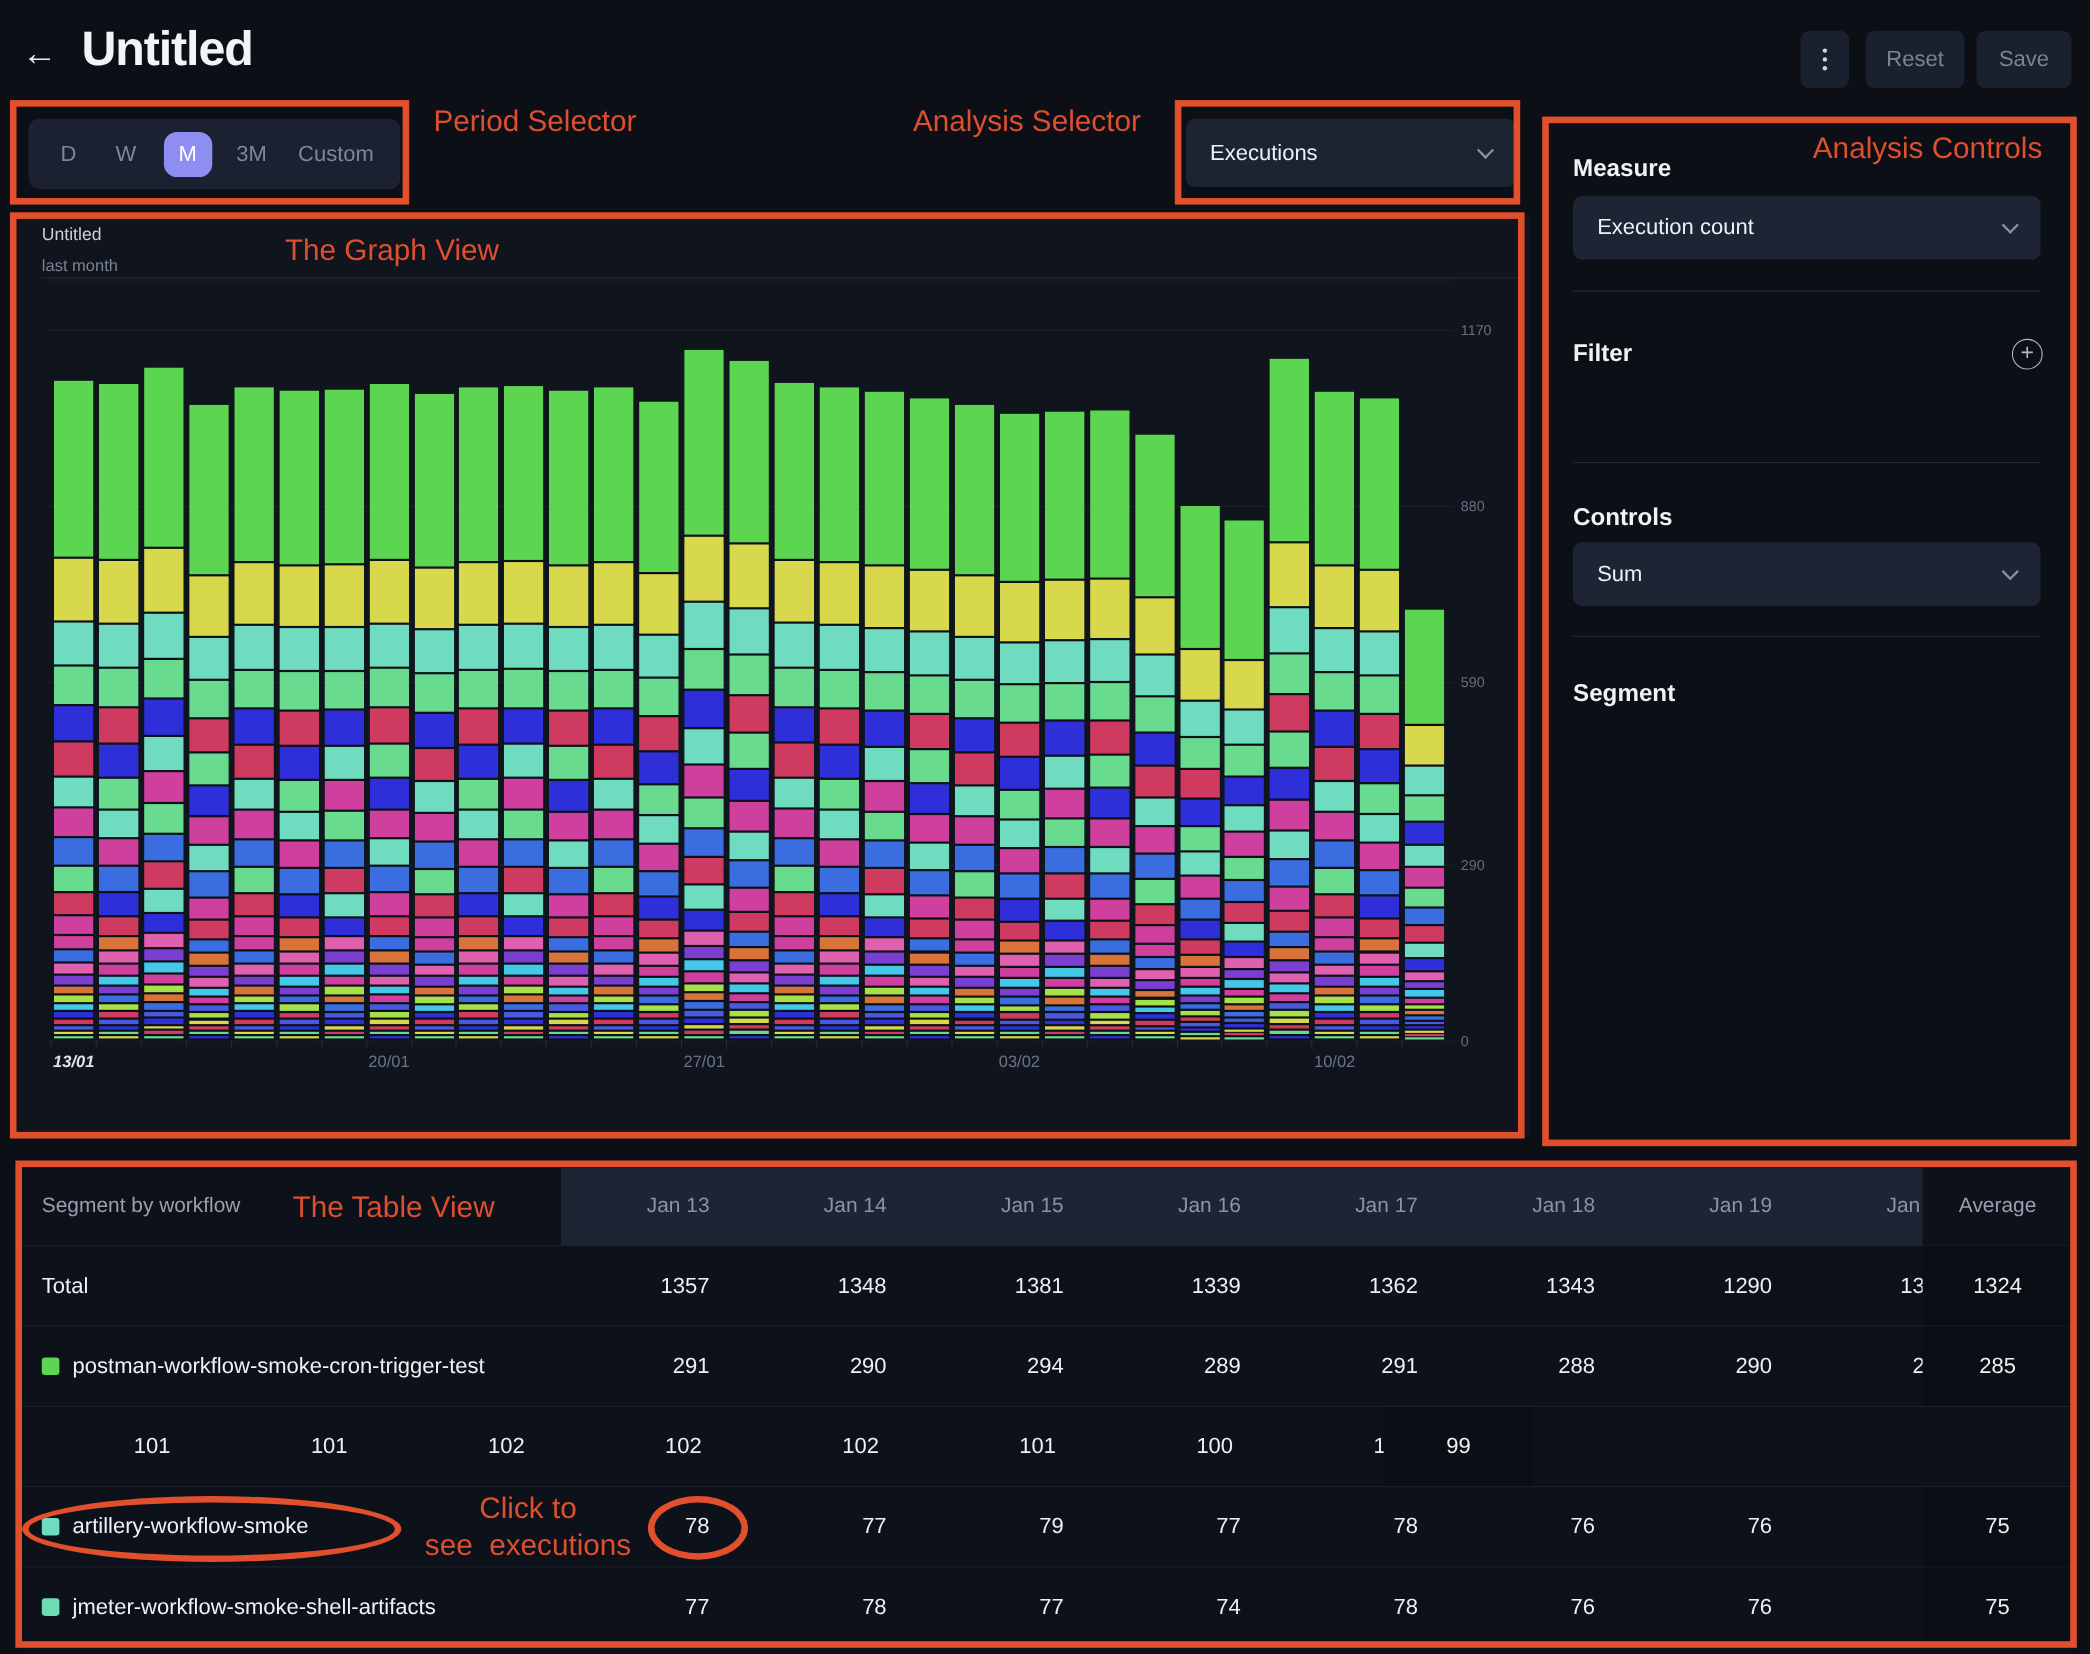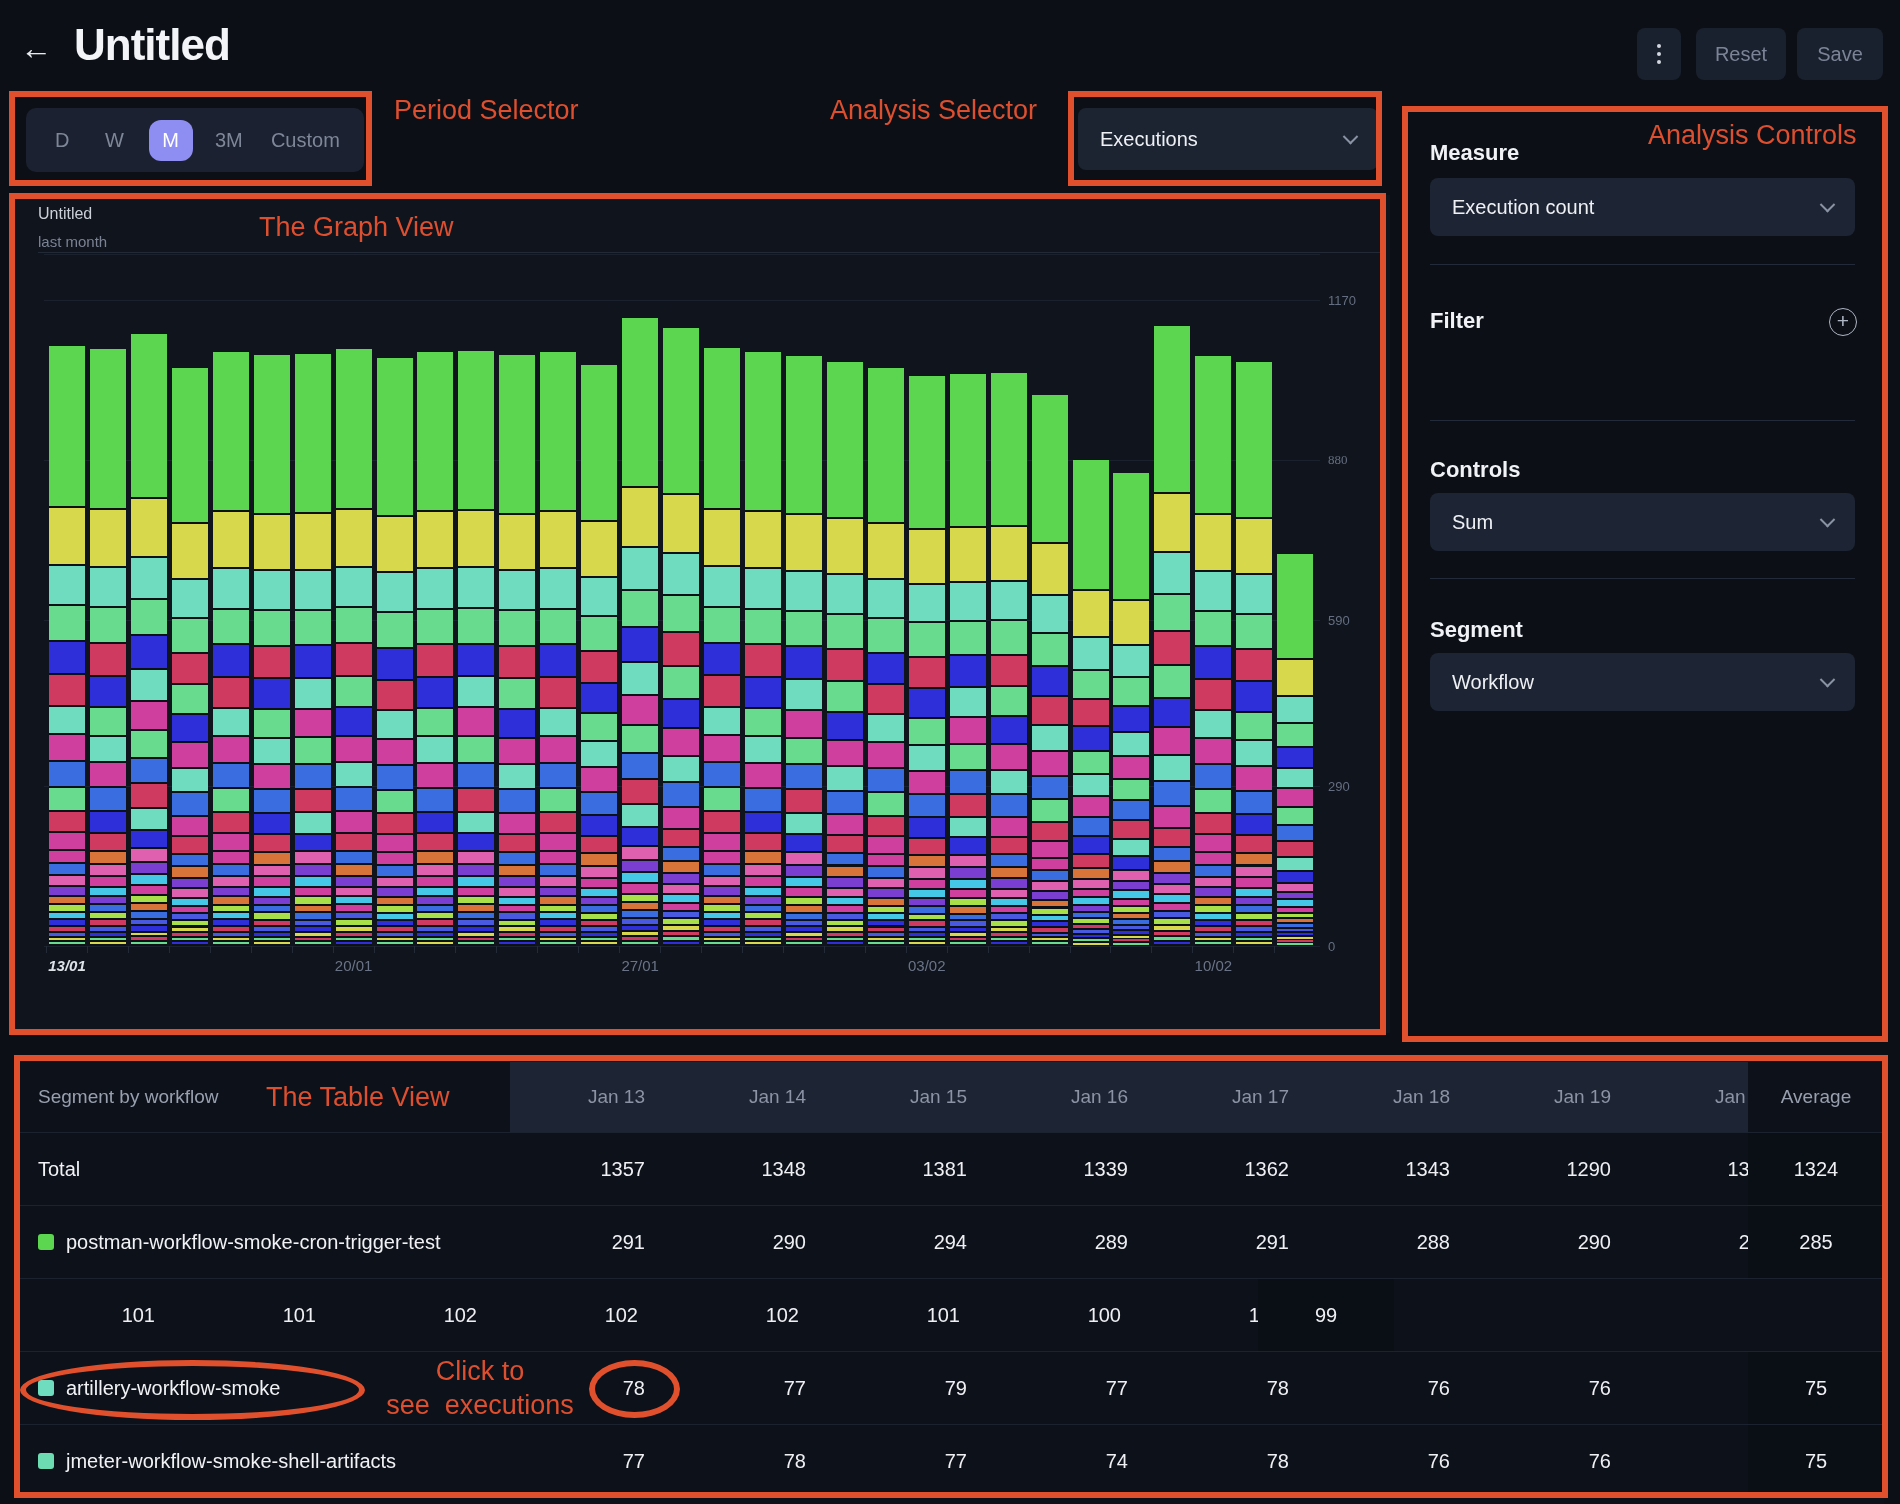--- a/index.html
+++ b/index.html
@@ -108,21 +108,21 @@
   <span class="g-sub">last month</span>
   <div class="g-sep"></div>
   <div id="plot">
       <div class="gridline" style="left: 30px; width: 1276px; top: 751px;"></div>
       <div class="ylab" style="left: 1314px; top: 751px;">0</div>
       <div class="gridline" style="left: 30px; width: 1276px; top: 590.804px;"></div>
       <div class="ylab" style="left: 1314px; top: 590.804px;">290</div>
       <div class="gridline" style="left: 30px; width: 1276px; top: 425.084px;"></div>
       <div class="ylab" style="left: 1314px; top: 425.084px;">590</div>
       <div class="gridline" style="left: 30px; width: 1276px; top: 264.888px;"></div>
-      <div class="ylab" style="left: 1314px; top: 264.888px; font-family: Liberation Serif, serif;">880</div>
+      <div class="ylab" style="left: 1314px; top: 264.888px;">880</div>
       <div class="gridline" style="left: 30px; width: 1276px; top: 104.692px;"></div>
       <div class="ylab" style="left: 1314px; top: 104.692px;">1170</div>
       <div class="gridline" style="left: 30px; width: 1276px; top: 59px;"></div>
       <div class="bar" style="left: 35px; top: 151.094px; width: 36px; height: 599.906px;">
         <div class="seg" style="top: 0px; height: 159.975px; background: rgb(92, 214, 80);"></div>
         <div class="seg" style="top: 161.975px; height: 55.591px; background: rgb(216, 216, 77);"></div>
         <div class="seg" style="top: 219.566px; height: 38.7936px; background: rgb(112, 220, 191);"></div>
         <div class="seg" style="top: 260.359px; height: 33.9944px; background: rgb(104, 219, 142);"></div>
         <div class="seg" style="top: 296.354px; height: 30.9949px; background: rgb(47, 47, 217);"></div>
         <div class="seg" style="top: 329.349px; height: 29.1951px; background: rgb(207, 58, 96);"></div>
@@ -974,24 +974,20 @@
   <span class="c-label" style="top:202px">Filter</span>
   <span class="plus-circle" style="top:202px">+</span>
   <div class="c-sep" style="top:314px"></div>
   <span class="c-label" style="top:351px">Controls</span>
   <div class="c-field field" style="top:387px">
     <span>Sum</span>
     <span class="chev"></span>
   </div>
   <div class="c-sep" style="top:472px"></div>
   <span class="c-label" style="top:511px">Segment</span>
-  <div class="c-field field" style="top:547px">
-    <span>Workflow</span>
-    <span class="chev"></span>
-  </div>
 </div>
 
 <div class="table-panel" id="tablePanel">
     <div class="trow thead">
       <div class="tlabel">Segment by workflow</div>
       <div class="dates">
         <div class="dcell">Jan 13</div>
         <div class="dcell">Jan 14</div>
         <div class="dcell">Jan 15</div>
         <div class="dcell">Jan 16</div>

